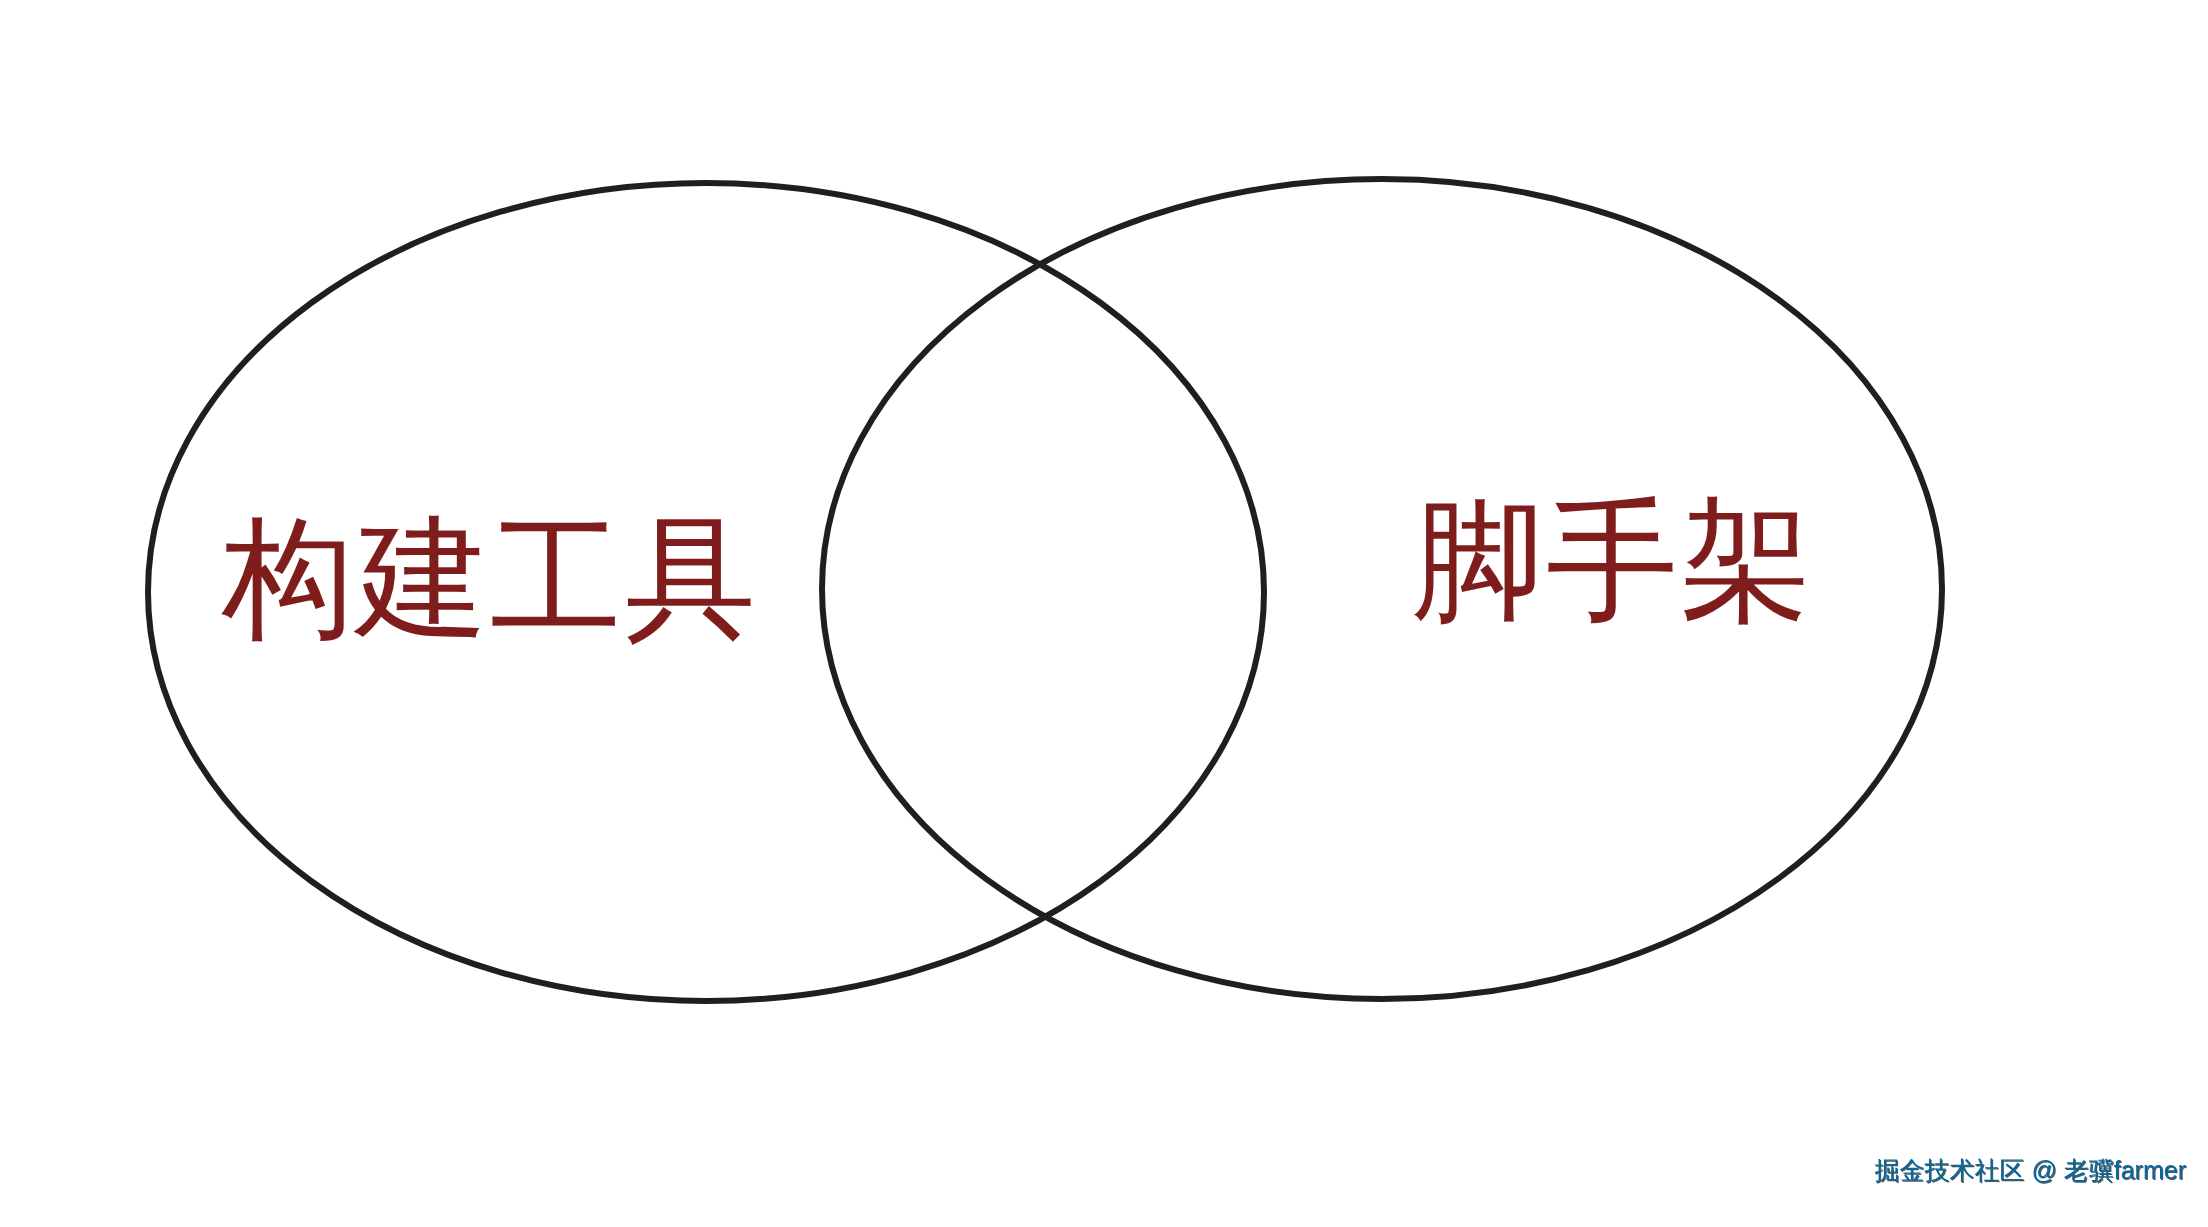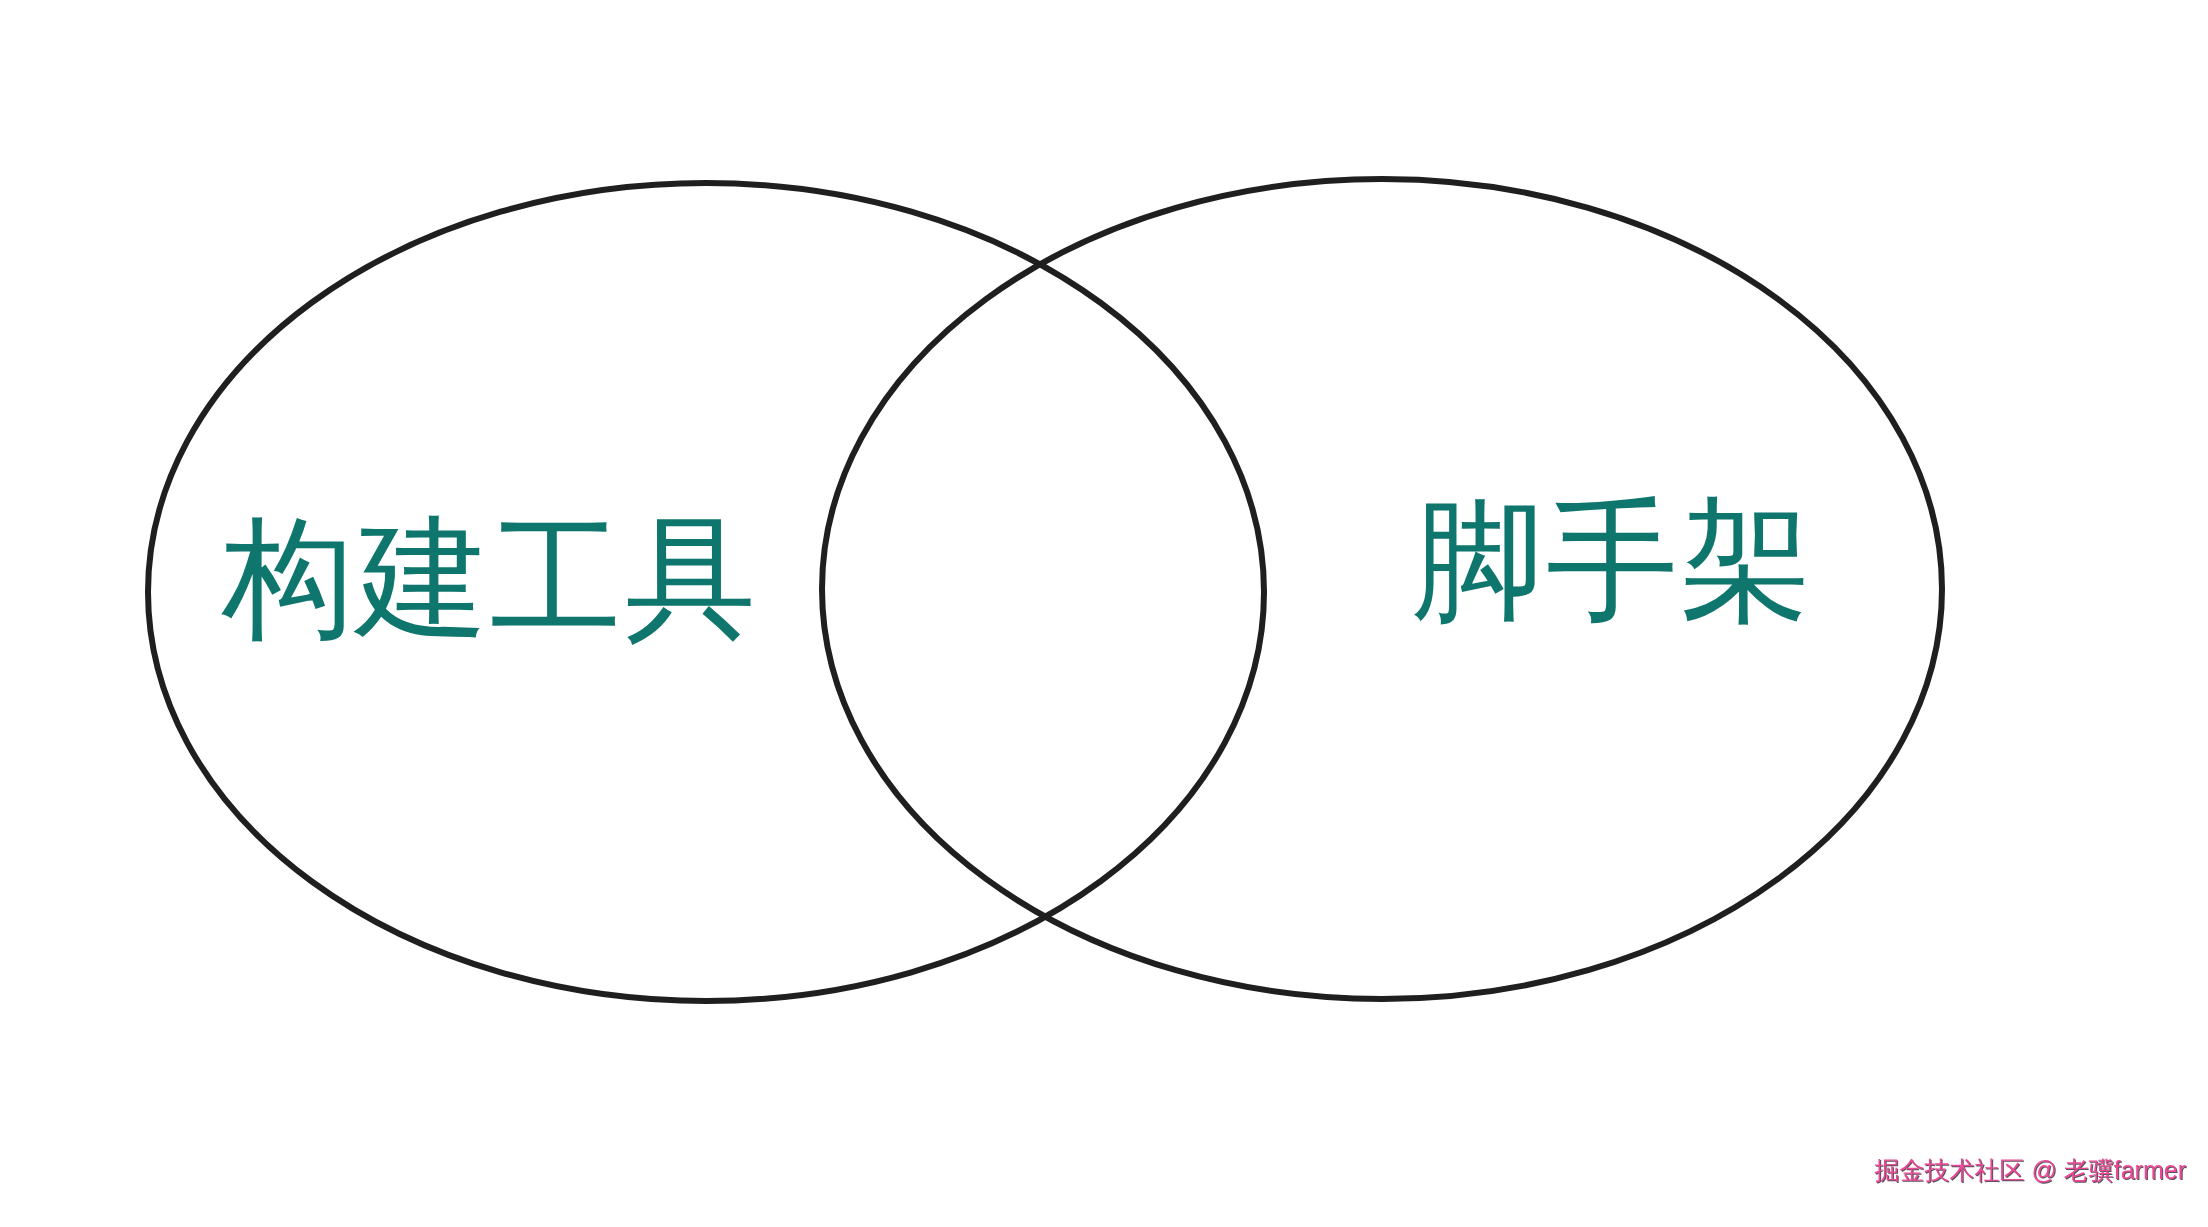--- a/index.html
+++ b/index.html
@@ -1,21 +1,21 @@
 <!DOCTYPE html>
 <html><head>
 <meta charset="utf-8">
 <style>
   html,body{margin:0;padding:0;background:#ffffff;}
   body{width:2208px;height:1227px;position:relative;overflow:hidden;font-family:"DejaVu Sans",sans-serif;}
   svg{position:absolute;left:0;top:0;}
-  .label{position:absolute;color:#0f766e;font-size:132px;line-height:1;white-space:nowrap;letter-spacing:2px;}
+  .label{position:absolute;color:#7f1d1d;font-size:132px;line-height:1;white-space:nowrap;letter-spacing:2px;}
   #lbl-left{left:222px;top:512px;}
   #lbl-right{left:1372px;top:494px;margin-left:40px;}
-  .wm{position:absolute;right:22px;bottom:40px;font-size:25px;color:#ec4899;text-shadow:1px 1px 0 #555;font-family:"Liberation Sans",sans-serif;}
+  .wm{position:absolute;right:22px;bottom:40px;font-size:25px;color:#0369a1;text-shadow:1px 1px 0 #555;font-family:"Liberation Sans",sans-serif;}
 </style>
 </head>
 <body>
 
 <svg width="2208" height="1227">
   <ellipse cx="706" cy="592" rx="558" ry="409" fill="none" stroke="#1f1f1f" stroke-width="6"></ellipse>
   <ellipse cx="1382" cy="589" rx="560" ry="410" fill="none" stroke="#1f1f1f" stroke-width="6"></ellipse>
 </svg>
 
 <div id="lbl-left" class="label">构建工具</div>

